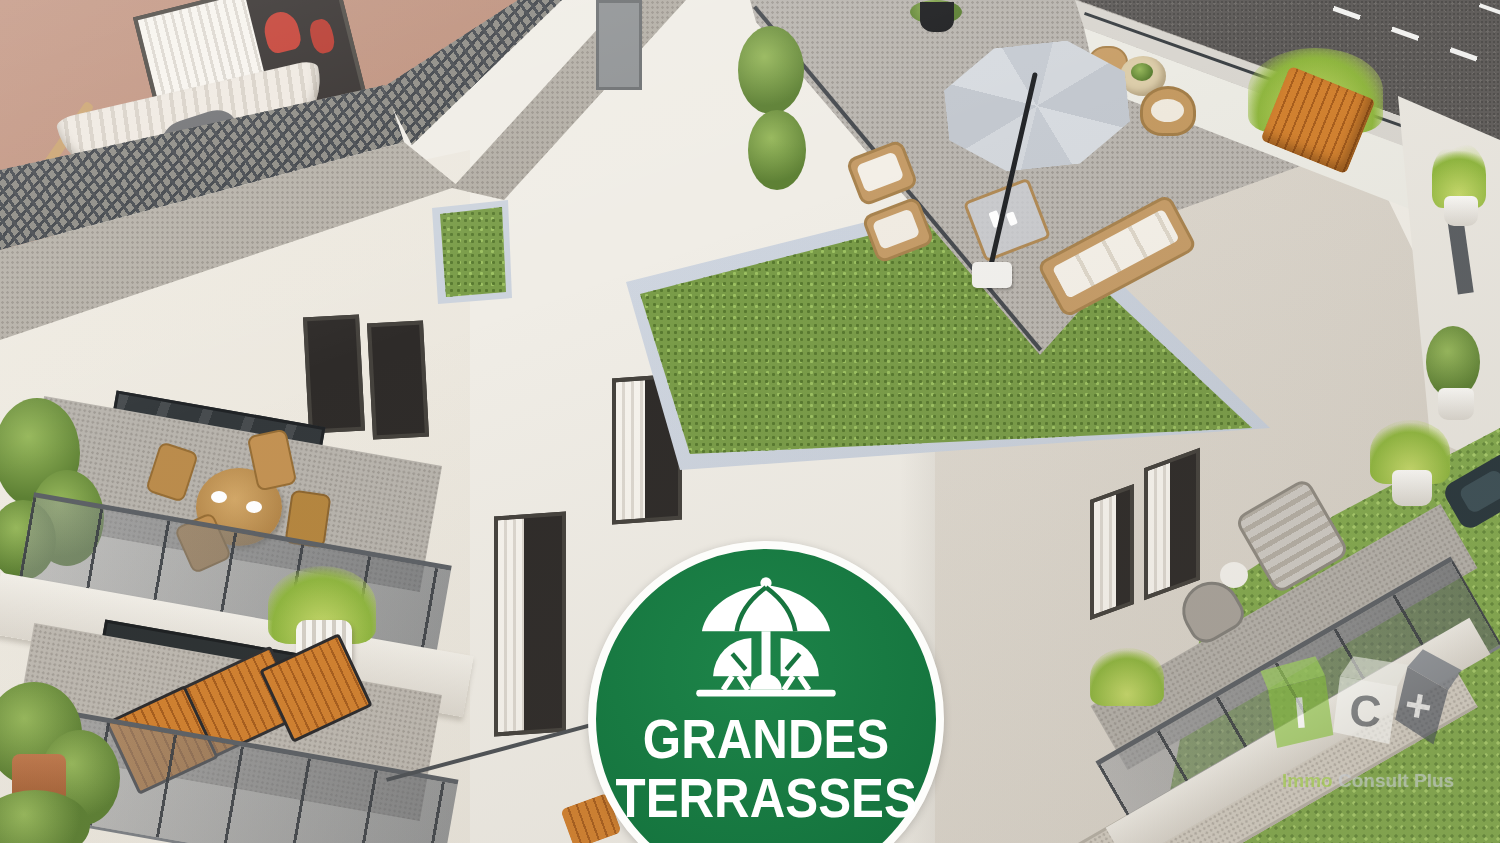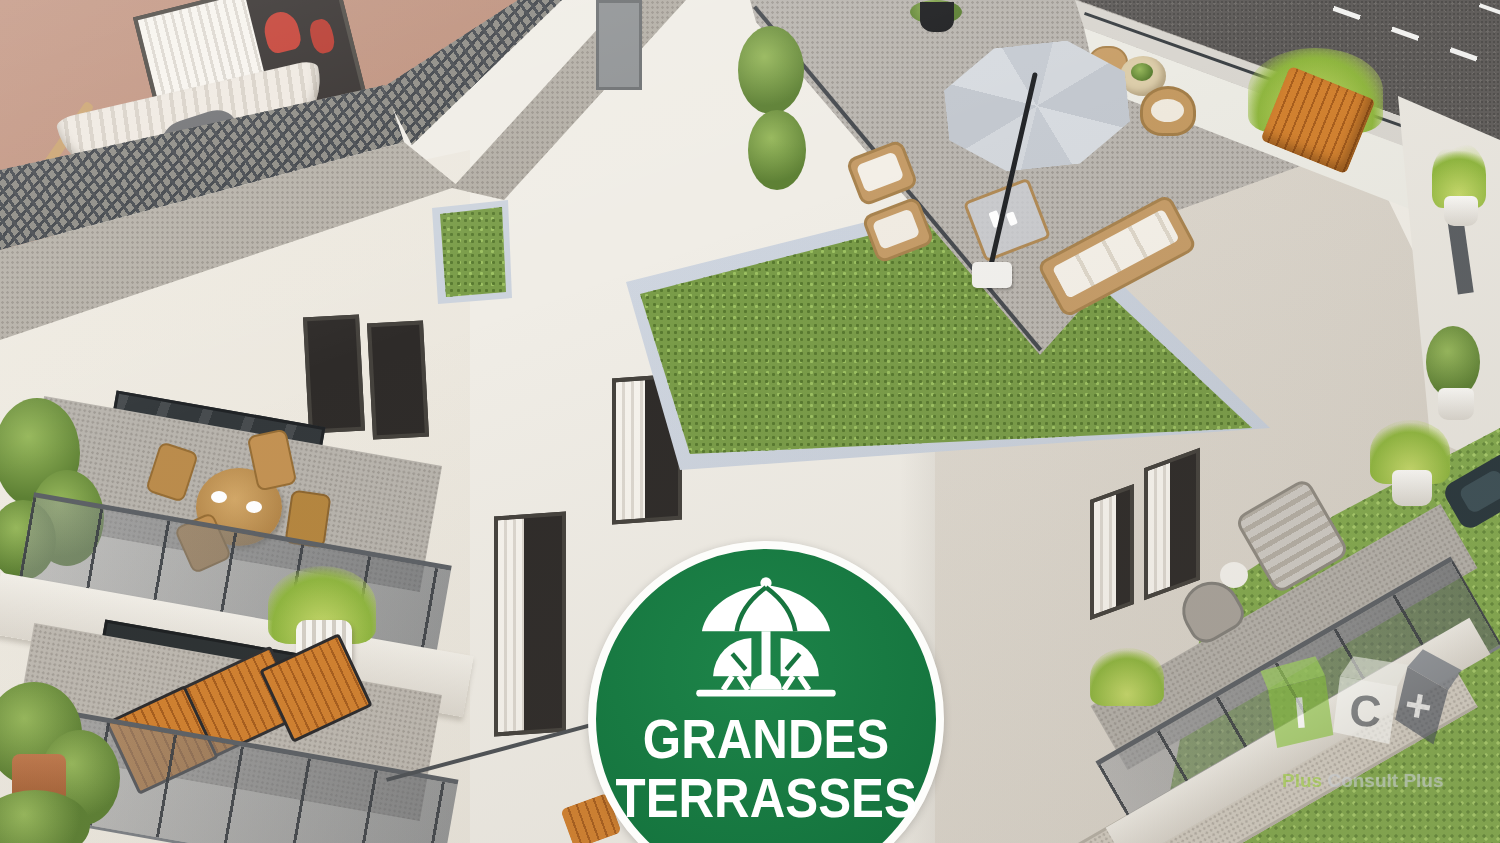--- a/index.html
+++ b/index.html
@@ -220,21 +220,21 @@
         <polygon points="80,48 138,54 134,112 77,104" fill="#f2f2ee"></polygon>
         <text x="92" y="96" font-size="44" font-weight="bold" fill="#4a4f55" font-family="Liberation Sans, sans-serif">C</text>
       </g>
       <g transform="rotate(10 165 70)">
         <polygon points="144,40 188,56 198,34 156,20" fill="#5c636e"></polygon>
         <polygon points="144,40 188,56 183,112 141,94" fill="#474d57"></polygon>
         <text x="148" y="92" font-size="46" font-weight="bold" fill="#e8eaec" font-family="Liberation Sans, sans-serif">+</text>
       </g>
     </svg>
     <div class="wm-text">
-      <span style="color:#9acb3c;">Plus</span>
+      <span style="color:#9acb3c;">Immo</span>
       <span style="color:#c7ccd1;">Consult Plus</span>
     </div>
   </div>
 
   <div class="badge">
     <svg width="160" height="126" viewBox="0 0 140 112" style="margin-top:26px;">
       <circle cx="70" cy="7" r="5" fill="#ffffff"></circle>
       <path d="M70,9 C40,12 17,29 13,50 L127,50 C123,29 100,12 70,9 Z" fill="#ffffff"></path>
       <path d="M70,11 C55,22 46,36 44,50" stroke="#17753f" stroke-width="4" fill="none"></path>
       <path d="M70,11 C85,22 94,36 96,50" stroke="#17753f" stroke-width="4" fill="none"></path>

